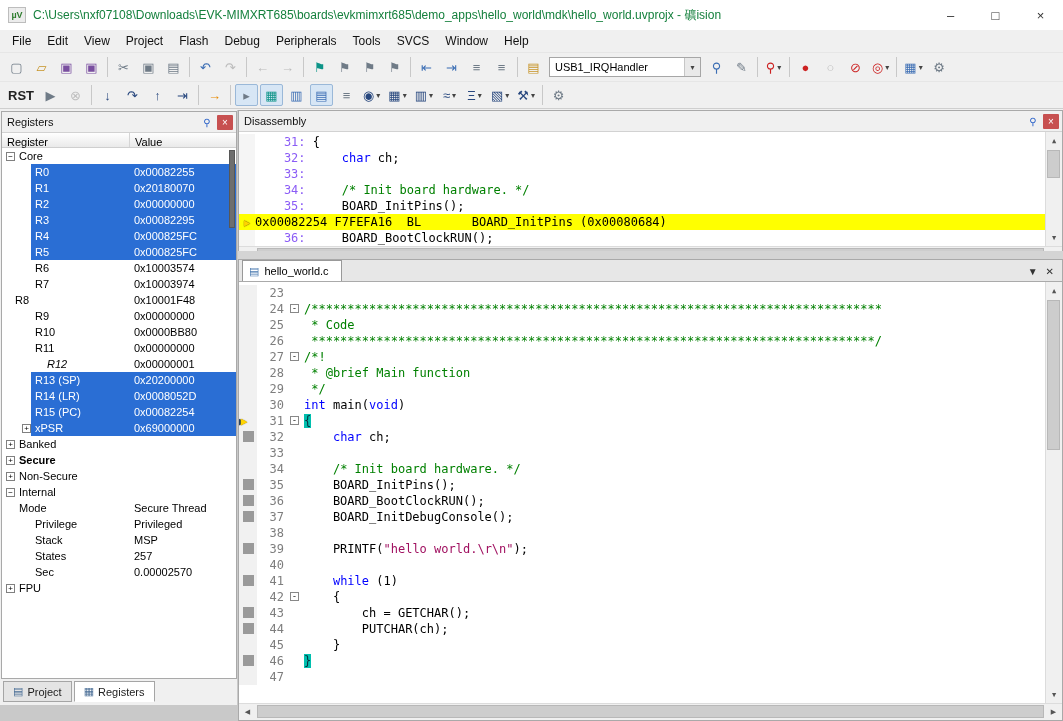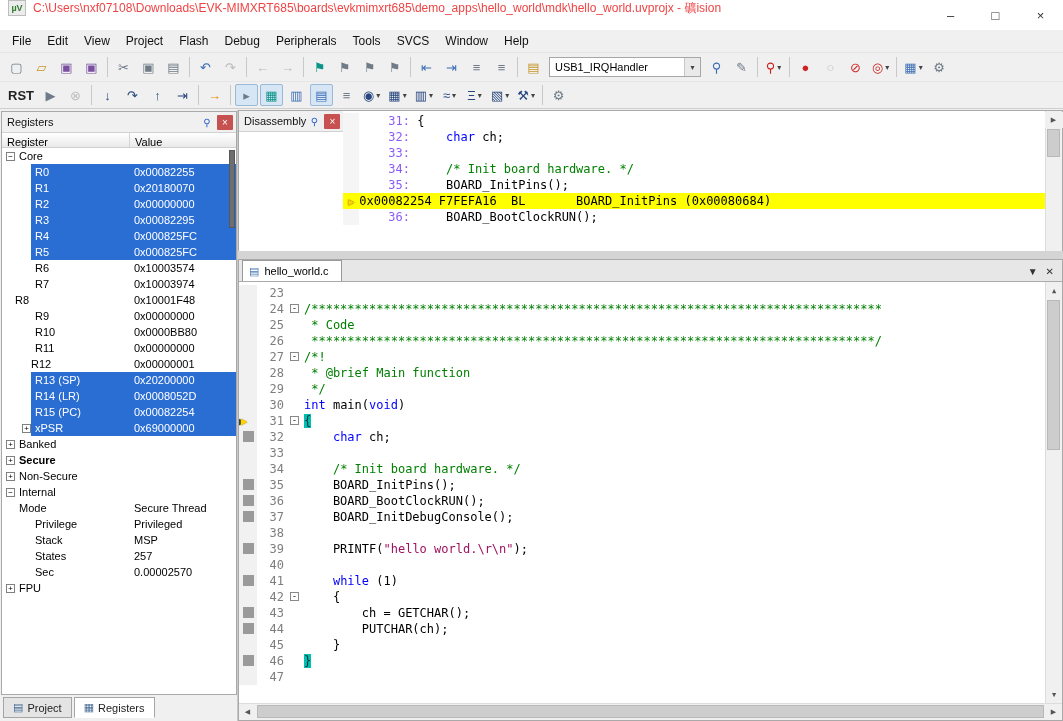--- a/index.html
+++ b/index.html
@@ -5,24 +5,24 @@
   * { box-sizing: border-box; margin: 0; padding: 0; }
   html,body { width:1063px; height:721px; overflow:hidden; }
   body {
     font-family: "Liberation Sans", sans-serif;
     background:#f0f0f0; color:#000; position:relative; font-size:12px;
     -webkit-font-smoothing: antialiased;
   }
   .app { position:absolute; inset:0; }
 
   
-  .titlebar { height:30px; background:#ffffff; display:flex; align-items:flex-start; padding:0 0 0 8px; }
+  .titlebar { height:30px; background:#ffffff; display:flex; align-items:center; padding:0 0 0 8px; }
   .app-icon { width:18px; height:16px; border:1px solid #bdbdbd; background:#ececec; color:#2f7d2f;
               font-size:9px; font-weight:bold; display:flex; align-items:center; justify-content:center; }
-  .title-text { margin-left:7px; font-size:12px; color:#ef4444; white-space:nowrap; overflow:hidden; flex:1; }
+  .title-text { margin-left:7px; font-size:12px; color:#15803d; white-space:nowrap; overflow:hidden; flex:1; }
   .win-controls { display:flex; height:30px; }
   .win-btn { width:45px; height:30px; display:flex; align-items:center; justify-content:center;
              font-size:13px; color:#333; }
 
   
   .menubar { height:22px; background:#f0f0f0; display:flex; align-items:center; padding-left:4px; }
   .menu-item { padding:2px 8px; font-size:12px; color:#111; }
 
   
   .toolbar { height:29px; background:#f0f0f0; display:flex; align-items:center; padding-left:4px;
@@ -45,21 +45,21 @@
   .dd { font-size:8px; color:#444; margin-left:2px; }
   .tb-sep { width:1px; height:20px; background:#c8c8c8; margin:0 3px; display:inline-block; }
   .fn-combo { display:inline-flex; align-items:center; height:20px; width:152px; background:#fff;
               border:1px solid #a6a6a6; margin:0 3px; }
   .fn-text { flex:1; padding-left:5px; font-size:11px; white-space:nowrap; overflow:hidden; }
   .fn-arrow { width:16px; height:18px; background:#e9e9e9; border-left:1px solid #c6c6c6;
               display:flex; align-items:center; justify-content:center; font-size:8px; color:#444; }
 
   
   .main { position:absolute; top:110px; left:0; right:0; bottom:0; background:#c9c9c9; }
-  .left-col { position:absolute; left:0; top:0; width:237px; bottom:0; display:flex; flex-direction:column;
+  .left-col { position:absolute; left:0; top:0; width:237px; bottom:16px; display:flex; flex-direction:column;
               background:#f0f0f0; }
   .right-col { position:absolute; left:238px; top:0; right:0; bottom:0; background:#d4d4d4; }
   .panel { background:#fff; border:1px solid #a9a9a9; }
 
   .panel-hdr { height:21px; background:#f0f0f0; border-bottom:1px solid #d2d2d2; display:flex;
                align-items:center; padding:0 3px 0 5px; font-size:11px; color:#111; }
   .hdr-icons { margin-left:auto; display:flex; gap:2px; }
   .hdr-btn { width:16px; height:15px; display:flex; align-items:center; justify-content:center;
              font-size:10px; color:#2860c8; }
   .hdr-close { background:var(--close_red,#c75050); color:#fff; font-size:10px; border-radius:1px; }
@@ -86,21 +86,21 @@
   
   .bottom-tabs { height:26px; background:#f0f0f0; display:flex; align-items:flex-start;
                  padding:2px 0 0 3px; gap:2px; }
   .btab { display:inline-flex; align-items:center; gap:4px; font-size:11px; height:21px;
           padding:0 9px; border:1px solid #a5a5a5; background:#e4e4e4; color:#222; }
   .btab.active { background:#ffffff; border-bottom-color:#ffffff; }
   .btab-icon { font-size:11px; color:#4a6e96; }
 
   
   .disasm-panel { position:absolute; top:0; left:0; right:0; height:154px; display:flex;
-                  }
+                  flex-direction:column; }
   .code-font { font-family:"DejaVu Sans Mono","Liberation Mono",monospace; font-size:12px; line-height:16px; }
   .dis-body { flex:1; position:relative; overflow:hidden; padding-top:2px; background:#fff; }
   .dis-line { height:16px; display:flex; white-space:pre; }
   .dis-line.dis-hl { background:var(--highlight_yellow,#ffff00); }
   .dis-margin { width:16px; flex:none; background:#f5f5f5; text-align:center; }
   .dis-hl .dis-margin { background:var(--highlight_yellow,#ffff00); }
   .dis-arrow { color:#ffd400; text-shadow:0 0 1px #7a5c00, 0 0 1px #7a5c00; font-size:10px; }
   .dis-num { color:#8b5cf6; }
   .dis-src { color:#00247a; }
 
@@ -462,21 +462,21 @@
               <div class="reg-value">0x0000BB80</div>
             </div>
             <div class="reg-row">
               <div class="reg-label" style="padding-left: 20px;">
                 <span class="exp-space"></span>
                 <span class="reg-name">R11</span>
               </div>
               <div class="reg-value">0x00000000</div>
             </div>
             <div class="reg-row">
-              <div class="reg-label" style="padding-left: 16px;">
+              <div class="reg-label" style="padding-left: 32px; font-style: italic;">
                 <span class="exp-space"></span>
                 <span class="reg-name">R12</span>
               </div>
               <div class="reg-value">0x00000001</div>
             </div>
             <div class="reg-row hl">
               <div class="reg-label" style="padding-left: 20px;">
                 <span class="exp-space"></span>
                 <span class="reg-name">R13 (SP)</span>
               </div>

